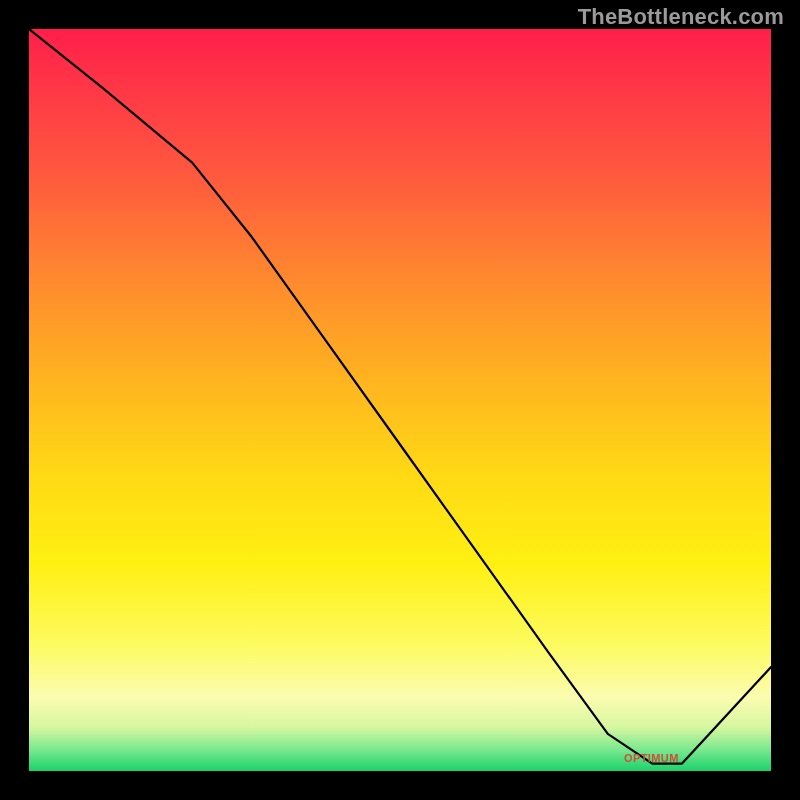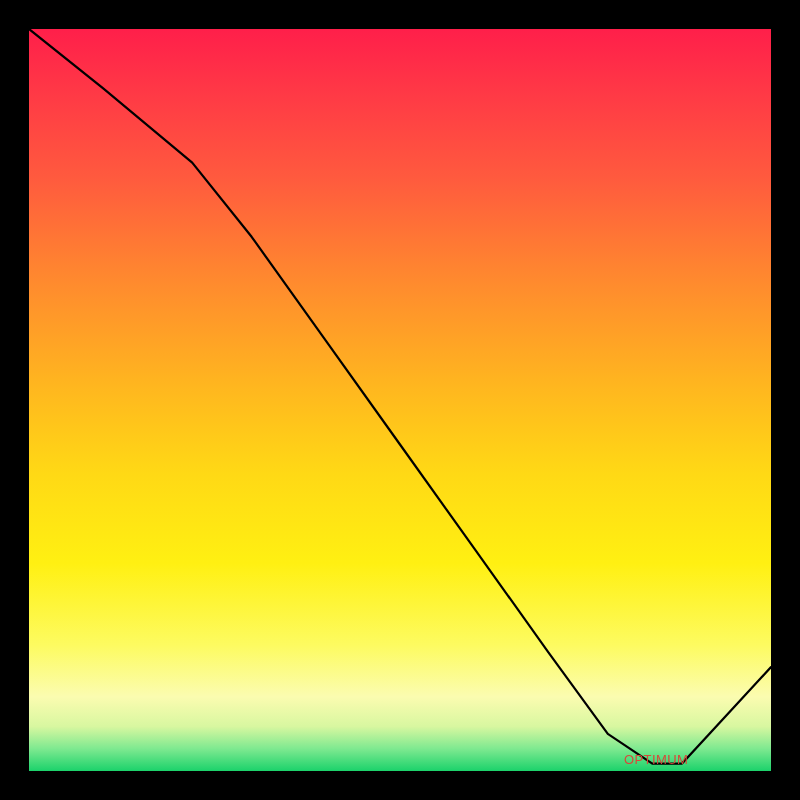--- a/index.html
+++ b/index.html
@@ -69,31 +69,32 @@
   .line {
     fill: none;
     stroke: #000;
     stroke-width: 2.2;
     stroke-linejoin: round;
     stroke-linecap: round;
   }
   .region-label {
     position: absolute;
     color: #d64a3a;
-    font-size: 13px;
-    font-weight: 400;
+    font-size: 11px;
+    font-weight: 700;
     letter-spacing: 0.4px;
     white-space: nowrap;
     user-select: none;
   }
 </style>
 </head>
 <body>
 <div class="wrap">
 
+  <div class="watermark">TheBottleneck.com</div>
 
   <div class="plot-outer">
     <div class="plot-inner"></div>
 
     <svg class="curve" viewBox="0 0 742 742" preserveAspectRatio="none">
       <path id="curve-path" class="line" d="M0.0 0.0 L74.2 59.4 L163.2 133.6 L222.6 207.8 L296.8 311.6 L371.0 415.5 L445.2 519.4 L519.4 623.3 L578.8 704.9 L623.3 734.6 L653.0 734.6 L742.0 638.1"></path>
     </svg>
 
     <div class="region-label" style="left:595px; top:723px;">OPTIMUM</div>
   </div>

